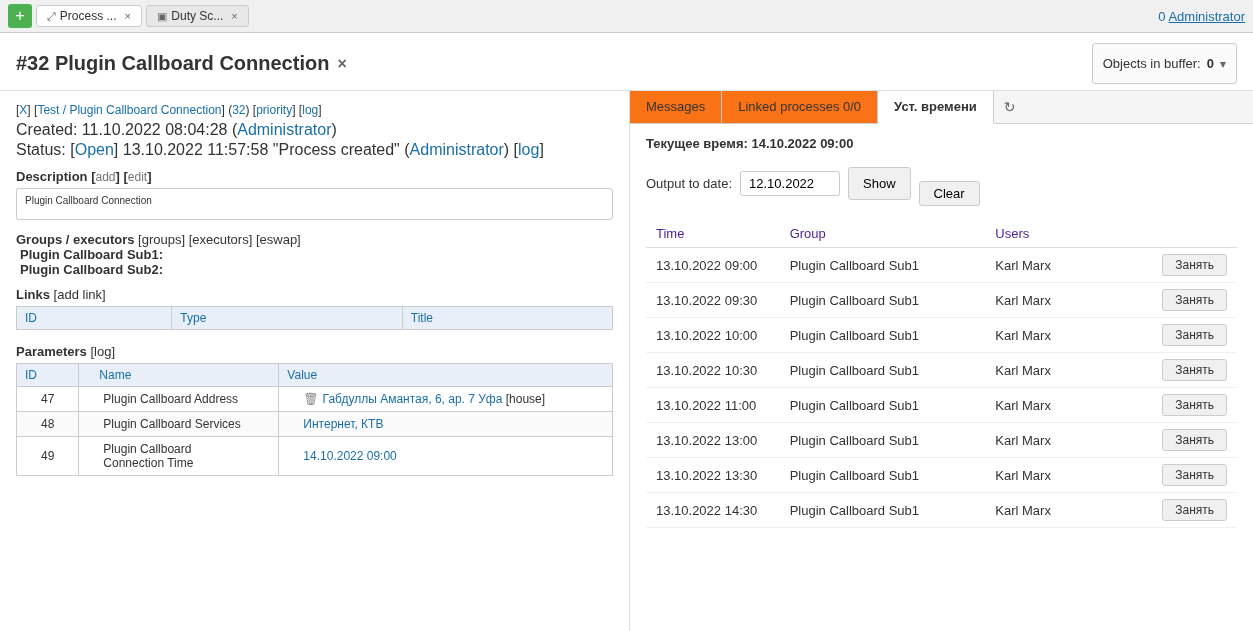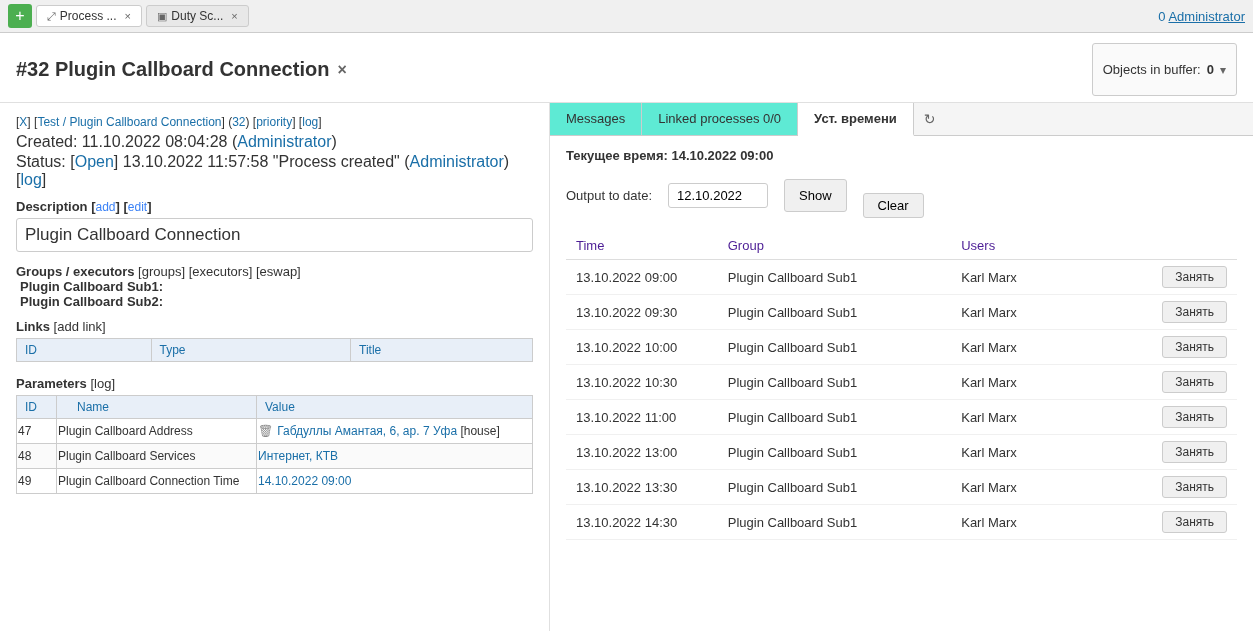--- a/index.html
+++ b/index.html
@@ -29,42 +29,42 @@
 
     
     .page-header {
       display: flex; align-items: center; justify-content: space-between;
       padding: 10px 16px 6px 16px; border-bottom: 1px solid #e0e0e0;
     }
     .page-title { font-size: 20px; font-weight: bold; color: #333; display: flex; align-items: center; gap: 8px; }
     .page-title-close { cursor: pointer; color: #666; font-size: 16px; }
     .objects-buffer {
       display: flex; align-items: center; border: 1px solid #ccc;
-      border-radius: 3px; padding: 18px 10px; background: #fafafa; gap: 6px;
+      border-radius: 3px; padding: 12px 10px; background: #fafafa; gap: 6px;
     }
     .objects-buffer-chevron { color: #666; font-size: 12px; }
 
     
     .main-layout { display: flex; height: calc(631px - 90px); }
 
     
-    .left-panel { width: 550px; padding: 12px 16px; border-right: 1px solid #e0e0e0; overflow-y: auto; flex-shrink: 0; }
+    .left-panel { width: 630px; padding: 12px 16px; border-right: 1px solid #e0e0e0; overflow-y: auto; flex-shrink: 0; }
 
     
     .info-links { font-size: 12px; color: #333; margin-bottom: 4px; }
     .info-links a { color: #1a6fa8; text-decoration: none; }
     .info-line { font-size: 16px; color: #333; margin-bottom: 2px; }
     .info-line a { color: #1a6fa8; text-decoration: none; }
 
     
     .section-header { font-weight: bold; font-size: 13px; margin-top: 10px; margin-bottom: 4px; }
-    .section-header a { font-weight: normal; font-size: 12px; color: #3b82f6; text-decoration: none; }
+    .section-header a { font-weight: normal; font-size: 12px; color: #737373; text-decoration: none; }
     .desc-box {
       border: 1px solid #ccc; border-radius: 3px; padding: 6px 8px;
-      background: #fff; font-size: 17px; color: #333; min-height: 32px;
+      background: #fff; font-size: 10px; color: #333; min-height: 32px;
     }
 
     
     .groups-section { margin-top: 12px; }
     .groups-label { font-weight: bold; font-size: 13px; }
     .group-item { font-size: 13px; margin-left: 4px; font-weight: bold; color: #333; }
 
     
     .links-section { margin-top: 10px; }
     .links-table {
@@ -79,43 +79,43 @@
     
     .params-section { margin-top: 14px; }
     .params-table {
       width: 100%; border-collapse: collapse; margin-top: 4px;
       border: 1px solid #ccc;
     }
     .params-table th {
       background: #e8eff8; padding: 4px 8px; font-size: 12px;
       font-weight: normal; text-align: left; border: 1px solid #ccc; color: #1a6fa8;
     }
-    .params-table td { padding: 5px 1px; font-size: 12px; border: 1px solid #ccc; vertical-align: middle; }
+    .params-table td { padding: 5px 24px; font-size: 12px; border: 1px solid #ccc; vertical-align: middle; }
     .params-table tr:nth-child(even) { background: #fafafa; }
     .param-link { color: #1a6fa8; text-decoration: none; }
     .param-icon { color: #888; font-size: 12px; margin-right: 4px; }
 
     
     .right-panel { flex: 1; padding: 0; overflow: hidden; display: flex; flex-direction: column; }
 
     
     .right-tabs { display: flex; border-bottom: 1px solid #ccc; background: #f5f5f5; }
     .right-tab {
       padding: 8px 16px; cursor: pointer; font-size: 13px; border-right: 1px solid #ccc;
-      background: #5eead4; color: #333;
+      background: #f97316; color: #333;
     }
     .right-tab.active { background: #fff; border-bottom: 2px solid #fff; margin-bottom: -1px; font-weight: bold; }
     .right-tab-refresh { padding: 8px 10px; cursor: pointer; background: #f5f5f5; border: none; color: #666; font-size: 14px; }
 
     
     .right-content { padding: 12px 16px; flex: 1; overflow-y: auto; }
     .current-time { font-size: 13px; font-weight: bold; color: #333; margin-bottom: 10px; }
 
     
-    .output-date-row { display: flex; align-items: center; gap: 16px; margin-bottom: 14px; }
+    .output-date-row { display: flex; align-items: center; gap: 8px; margin-bottom: 14px; }
     .output-date-input {
       border: 1px solid #ccc; border-radius: 3px; padding: 4px 8px;
       font-size: 13px; width: 100px;
     }
     .btn-show {
       background: #f0f0f0; border: 1px solid #ccc; border-radius: 3px;
       padding: 8px 14px; font-size: 13px; cursor: pointer;
     }
     .btn-clear {
       background: #f0f0f0; border: 1px solid #ccc; border-radius: 3px;

